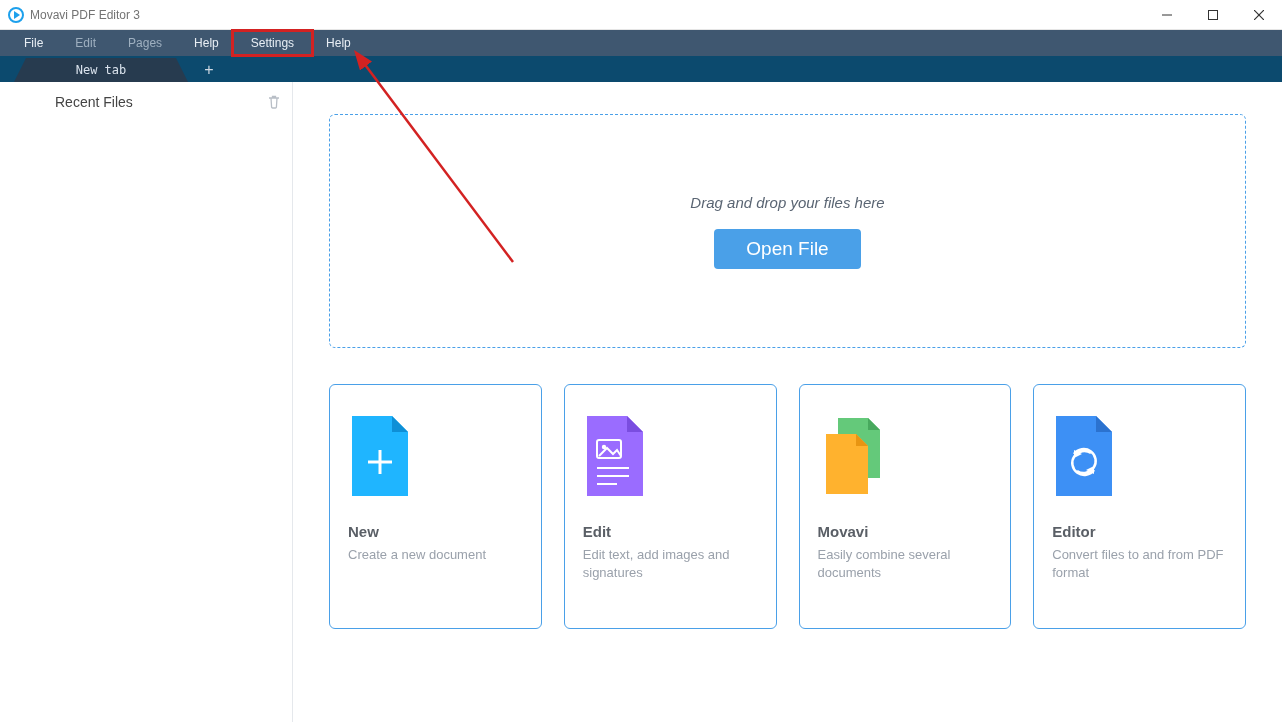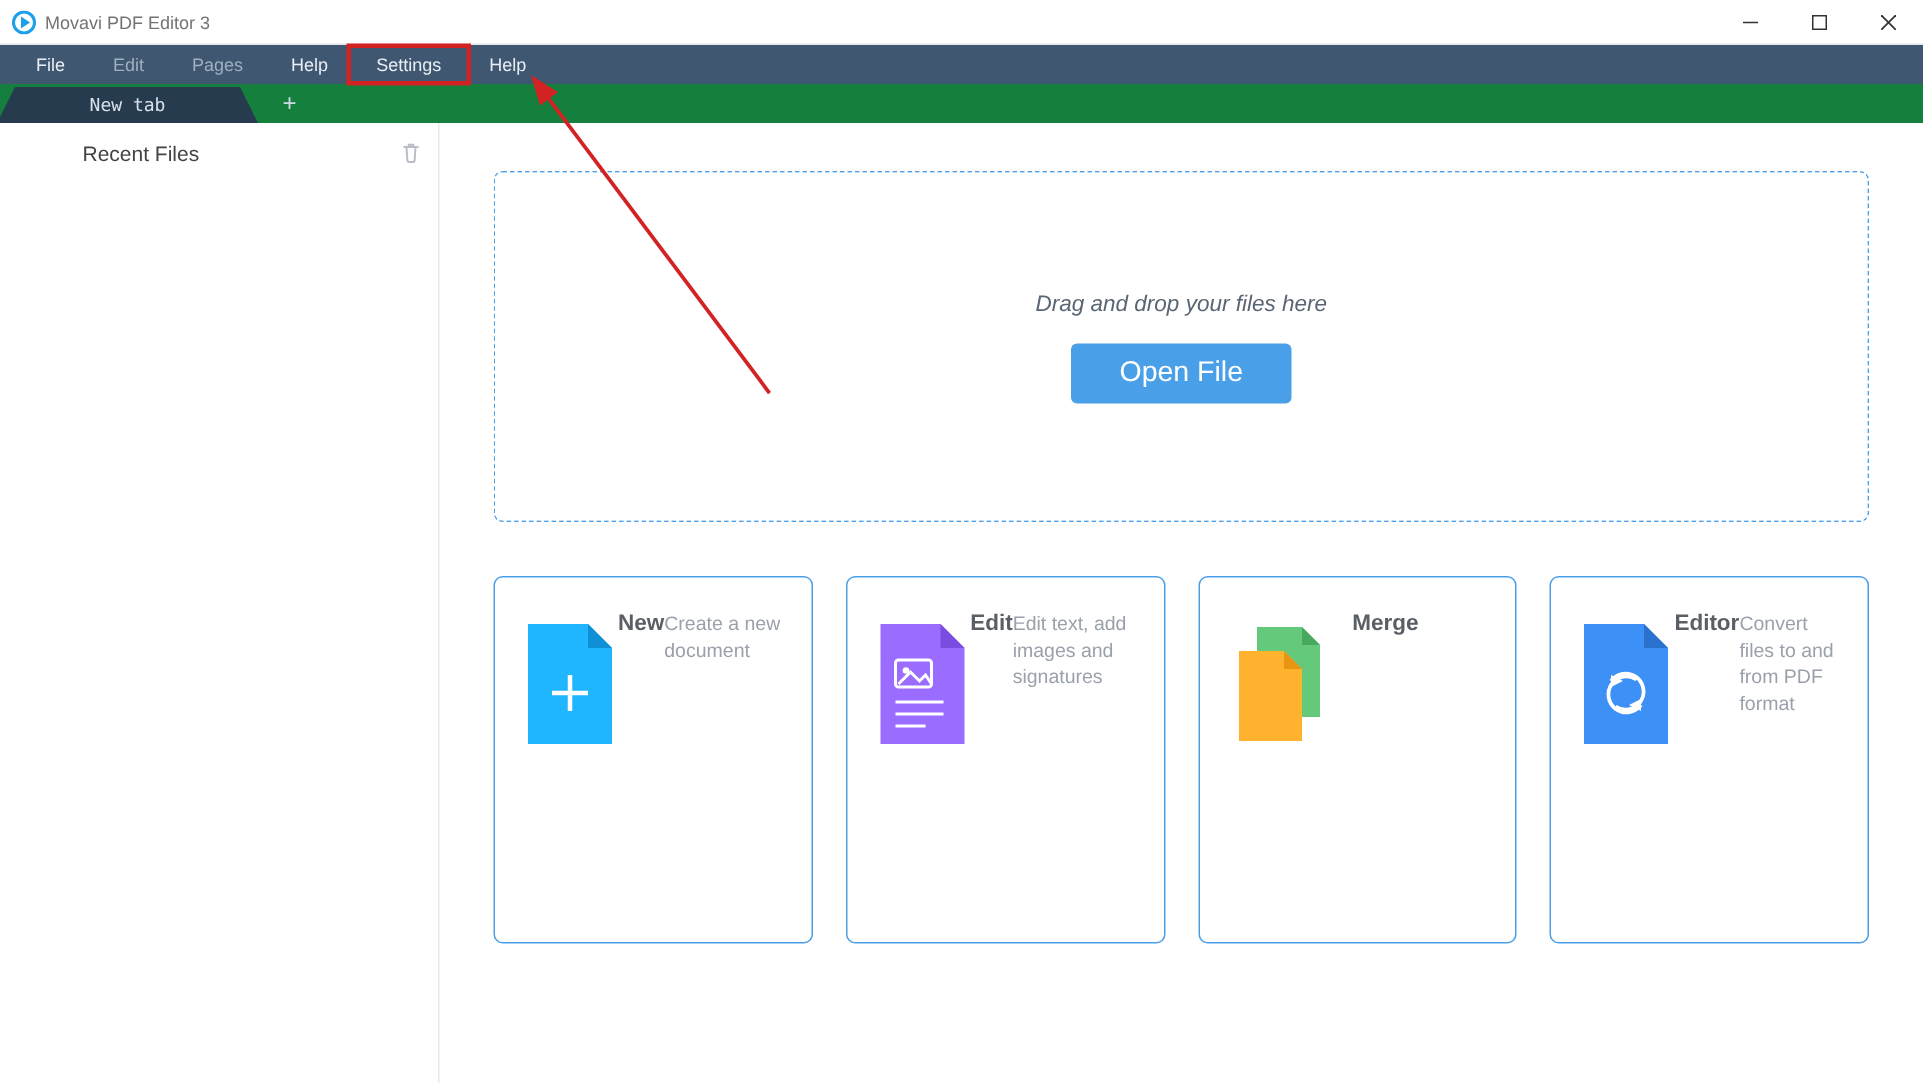--- a/index.html
+++ b/index.html
@@ -10,40 +10,40 @@
   .app-title { font-size:12px; color:#737373; }
   .logo-icon { width:16px; height:16px; display:inline-flex; align-items:center; justify-content:center; }
   .titlebar-right { display:flex; height:100%; }
   .win-btn { width:46px; height:100%; display:flex; align-items:center; justify-content:center; color:#333; font-size:14px; }
   
   .menubar { height:26px; background:#3f5770; display:flex; align-items:center; padding:0 8px; }
   .menu-item { color:#e8eef4; font-family: Liberation Sans, sans-serif; font-size:12px; padding:2px 16px; height:20px; display:flex; align-items:center; }
   .menu-item.disabled { color:#9fb0c0; }
   .menu-item.highlighted { outline:3px solid #d32222; outline-offset:1px; }
   
-  .tabstrip { height:26px; background:#15803d; display:flex; align-items:flex-end; padding-left:10px; }
+  .tabstrip { height:26px; background:#0c4a6e; display:flex; align-items:flex-end; padding-left:26px; }
   .tab { position:relative; height:24px; min-width:150px; background:#273b4f; color:#d9e2ec; display:flex; align-items:center; justify-content:center; font-family: Consolas, monospace; font-size:12px; }
   .tab::before, .tab::after { content:""; position:absolute; bottom:0; width:0; height:0; }
   .tab::before { left:-12px; border-bottom:24px solid #273b4f; border-left:12px solid transparent; }
   .tab::after  { right:-12px; border-bottom:24px solid #273b4f; border-right:12px solid transparent; }
   .tab-add { width:30px; height:24px; display:flex; align-items:center; justify-content:center; color:#cfd9e3; font-size:16px; margin-left:18px; }
   
   .body { display:flex; height:calc(722px - 30px - 26px - 26px); }
   .sidebar { width:248px; border-right:1px solid #e5e8ec; padding:12px 10px;margin-left:45px; }
   .sidebar-head { display:flex; align-items:center; justify-content:space-between; }
   .sidebar-title { font-size:14px; color:#444; }
   .trash-icon { color:#b8bec6; }
   .main { flex:1; padding:32px 36px 20px 36px; position:relative; }
   
   .dropzone { height:234px; border:1.5px dashed #4aa0e8; border-radius:6px; display:flex; flex-direction:column; align-items:center; justify-content:center; gap:18px; }
   .drop-text { font-size:15px; color:#5a6573;font-style:italic; }
   .open-btn { background:#4aa0e8; color:#fff; font-size:19px; padding:9px 32px; border:none; border-radius:4px; }
   
   .cards { display:flex; gap:22px; margin-top:36px; }
-  .card { flex:1; border:1px solid #4aa0e8; border-radius:6px; padding:22px 18px 18px 18px; height:245px; display:flex; flex-direction:row; }
+  .card { flex:1; border:1px solid #4aa0e8; border-radius:6px; padding:22px 18px 18px 18px; height:245px; display:flex; flex-direction:column; }
   .card-icon { height:98px; display:flex; align-items:center; justify-content:flex-start; margin-bottom:18px; }
   .card-title { font-size:15px; font-weight:600; color:#5a5f66; margin-bottom:6px; }
   .card-desc  { font-size:13px; color:#9aa1ab; line-height:1.35; }
   
   .annotation { position:absolute; pointer-events:none; }
   svg { display:block; }
 </style>
 </head>
 <body>
 
@@ -157,21 +157,22 @@
 
       <div class="card">
         <div class="card-icon">
           <svg width="84" height="84" viewBox="0 0 84 84">
             <path d="M20 4 H50 L62 16 V64 H20 Z" fill="#64c97a"></path>
             <path d="M50 4 L62 16 H50 Z" fill="#48a95e"></path>
             <path d="M8 20 H38 L50 32 V80 H8 Z" fill="#ffb22e"></path>
             <path d="M38 20 L50 32 H38 Z" fill="#e89512"></path>
           </svg>
         </div>
-        <div class="card-title">Merge</div>
+        <div class="card-title">Movavi</div>
+        <div class="card-desc">Easily combine several documents</div>
       </div>
 
       <div class="card">
         <div class="card-icon">
           <svg width="64" height="80" viewBox="0 0 64 80">
             <path d="M4 0 H44 L60 16 V80 H4 Z" fill="#3d90f5"></path>
             <path d="M44 0 L60 16 H44 Z" fill="#2b72cf"></path>
             <g stroke="#fff" stroke-width="2.5" fill="none">
               <path d="M22 38 A12 12 0 1 1 25 55"></path>
               <path d="M42 54 A12 12 0 1 1 39 37"></path>

